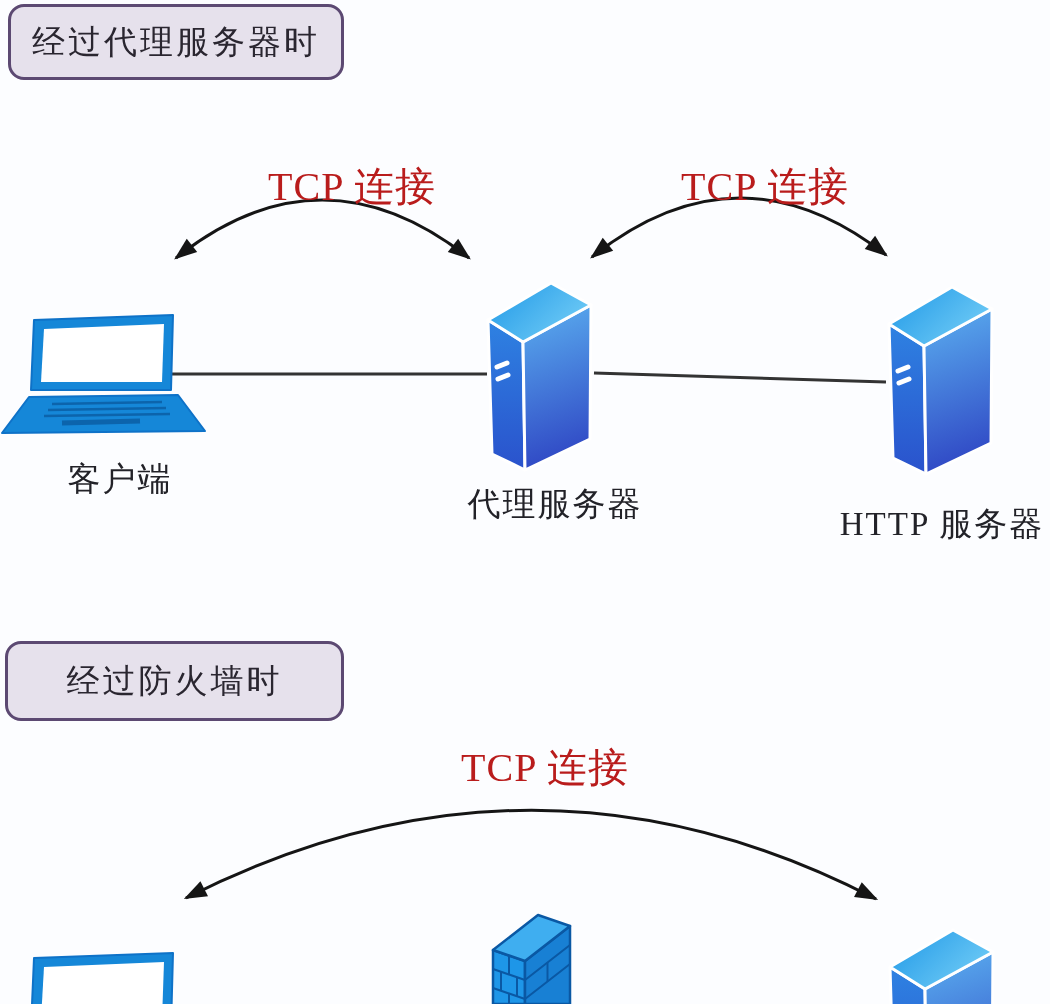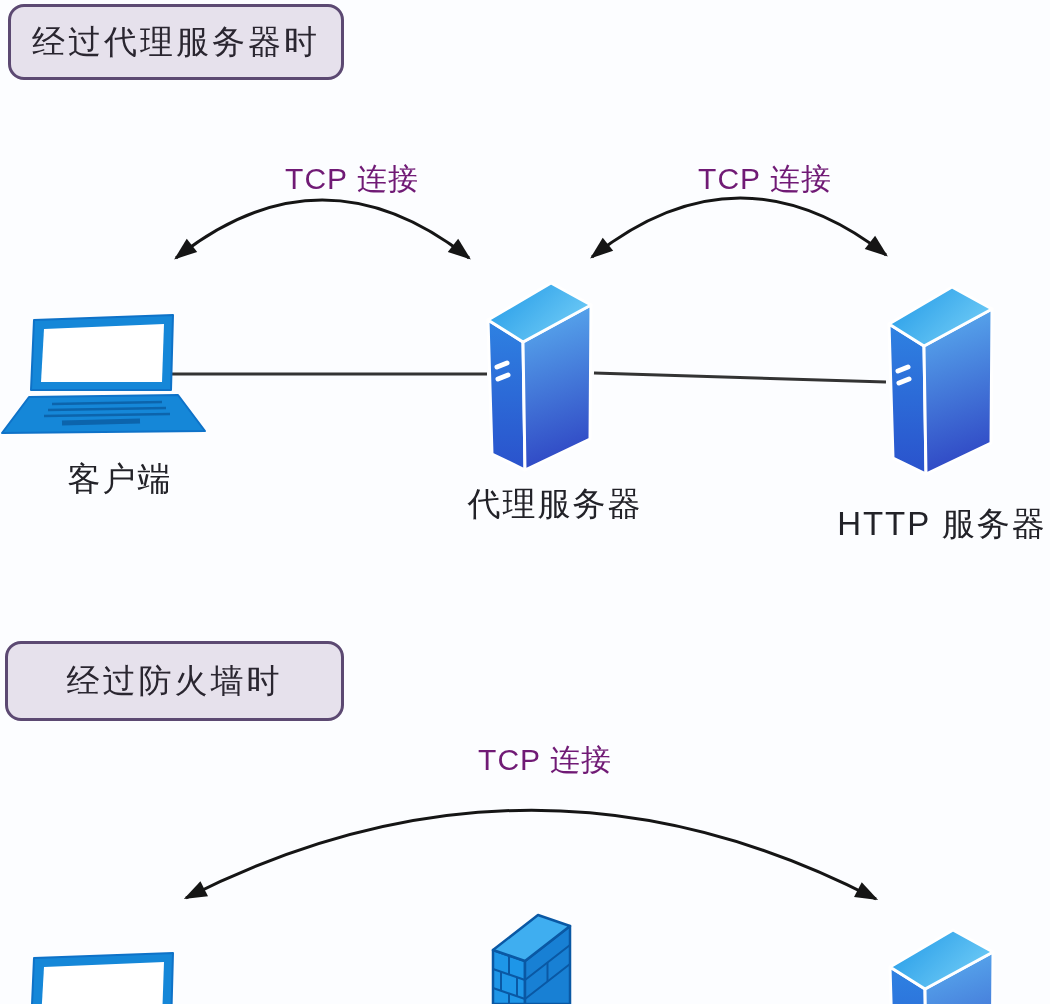--- a/index.html
+++ b/index.html
@@ -2,40 +2,40 @@
 <html><head>
 <meta charset="utf-8">
 <style>
   html, body { margin: 0; padding: 0; }
   .canvas {
     position: relative;
     width: 1050px;
     height: 1004px;
     background: #FCFDFF;
     overflow: hidden;
-    font-family: Liberation Sans, sans-serif;
+    font-family: Liberation Serif, serif;
   }
   svg.overlay {
     position: absolute; left: 0; top: 0; z-index: 1;
   }
   .icon { position: absolute; z-index: 2; }
   .section-label {
     position: absolute; z-index: 3;
     display: flex; align-items: center; justify-content: center;
     background: #E6E1EC;
     border: 3px solid #5C4972;
     border-radius: 16px;
     font-size: 33px; color: #2A2630; letter-spacing: 3px;
     white-space: nowrap;
   }
   .sec-proxy { left: 8px; top: 4px; width: 330px; height: 70px; }
   .sec-firewall { left: 5px; top: 641px; width: 333px; height: 74px; }
   .tcp-label {
     position: absolute; z-index: 3; transform: translateX(-50%);
-    font-size: 30px; color: #701a75; letter-spacing: 1px; white-space: nowrap;
+    font-size: 40px; color: #b91c1c; letter-spacing: 1px; white-space: nowrap;
   }
   .tcp-1 { left: 352px; top: 159px; }
   .tcp-2 { left: 765px; top: 159px; }
   .tcp-3 { left: 545px; top: 740px; }
   .node-label {
     position: absolute; z-index: 3; transform: translateX(-50%);
     font-size: 33px; color: #222228; letter-spacing: 2px; white-space: nowrap;
   }
   .lbl-client { left: 120px; top: 457px; }
   .lbl-proxy  { left: 555px; top: 482px; }

